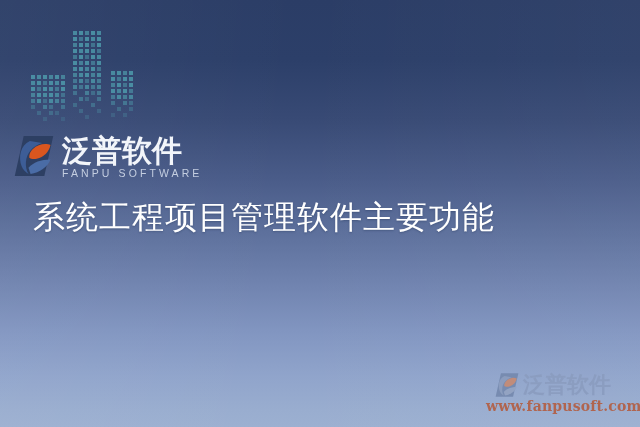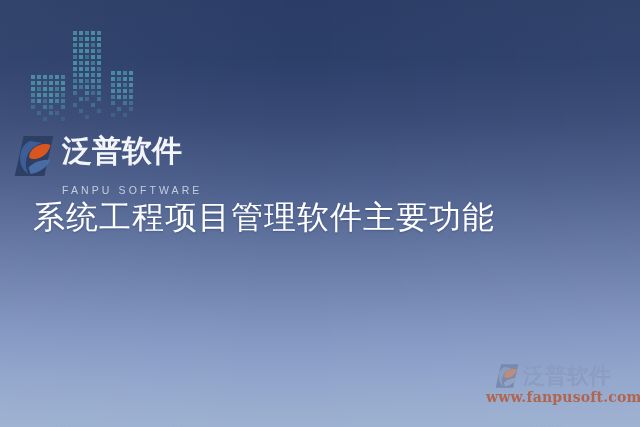--- a/index.html
+++ b/index.html
@@ -70,21 +70,21 @@
     white-space: nowrap;
   }
   #brand-en {
     font-family: "Liberation Sans", sans-serif;
     font-size: 10.5px;
     line-height: 12px;
     font-weight: 400;
     letter-spacing: 3.1px;
     color: #c4cee0;
     white-space: nowrap;
-    margin-top: 18px;
+    margin-top: 1px;
   }
 
   
   #headline {
     position: absolute;
     left: 0;
     top: 197px;
     width: 528px;
     text-align: center;
     font-family: "DejaVu Serif", "Liberation Serif", serif;
@@ -94,21 +94,21 @@
     color: #ffffff;
     letter-spacing: 1px;
     white-space: nowrap;
     text-shadow: 0 1px 2px rgba(30,45,80,0.35);
   }
 
   
   #watermark {
     position: absolute;
     right: 6px;
-    bottom: 21px;
+    bottom: 12px;
     width: 148px;
   }
   #wm-row {
     display: flex;
     align-items: center;
     justify-content: flex-start;
     padding-left: 8px;
   }
   #wm-mark { width: 26px; height: 26px; flex: 0 0 auto; opacity: 0.92; }
   #wm-cn {

